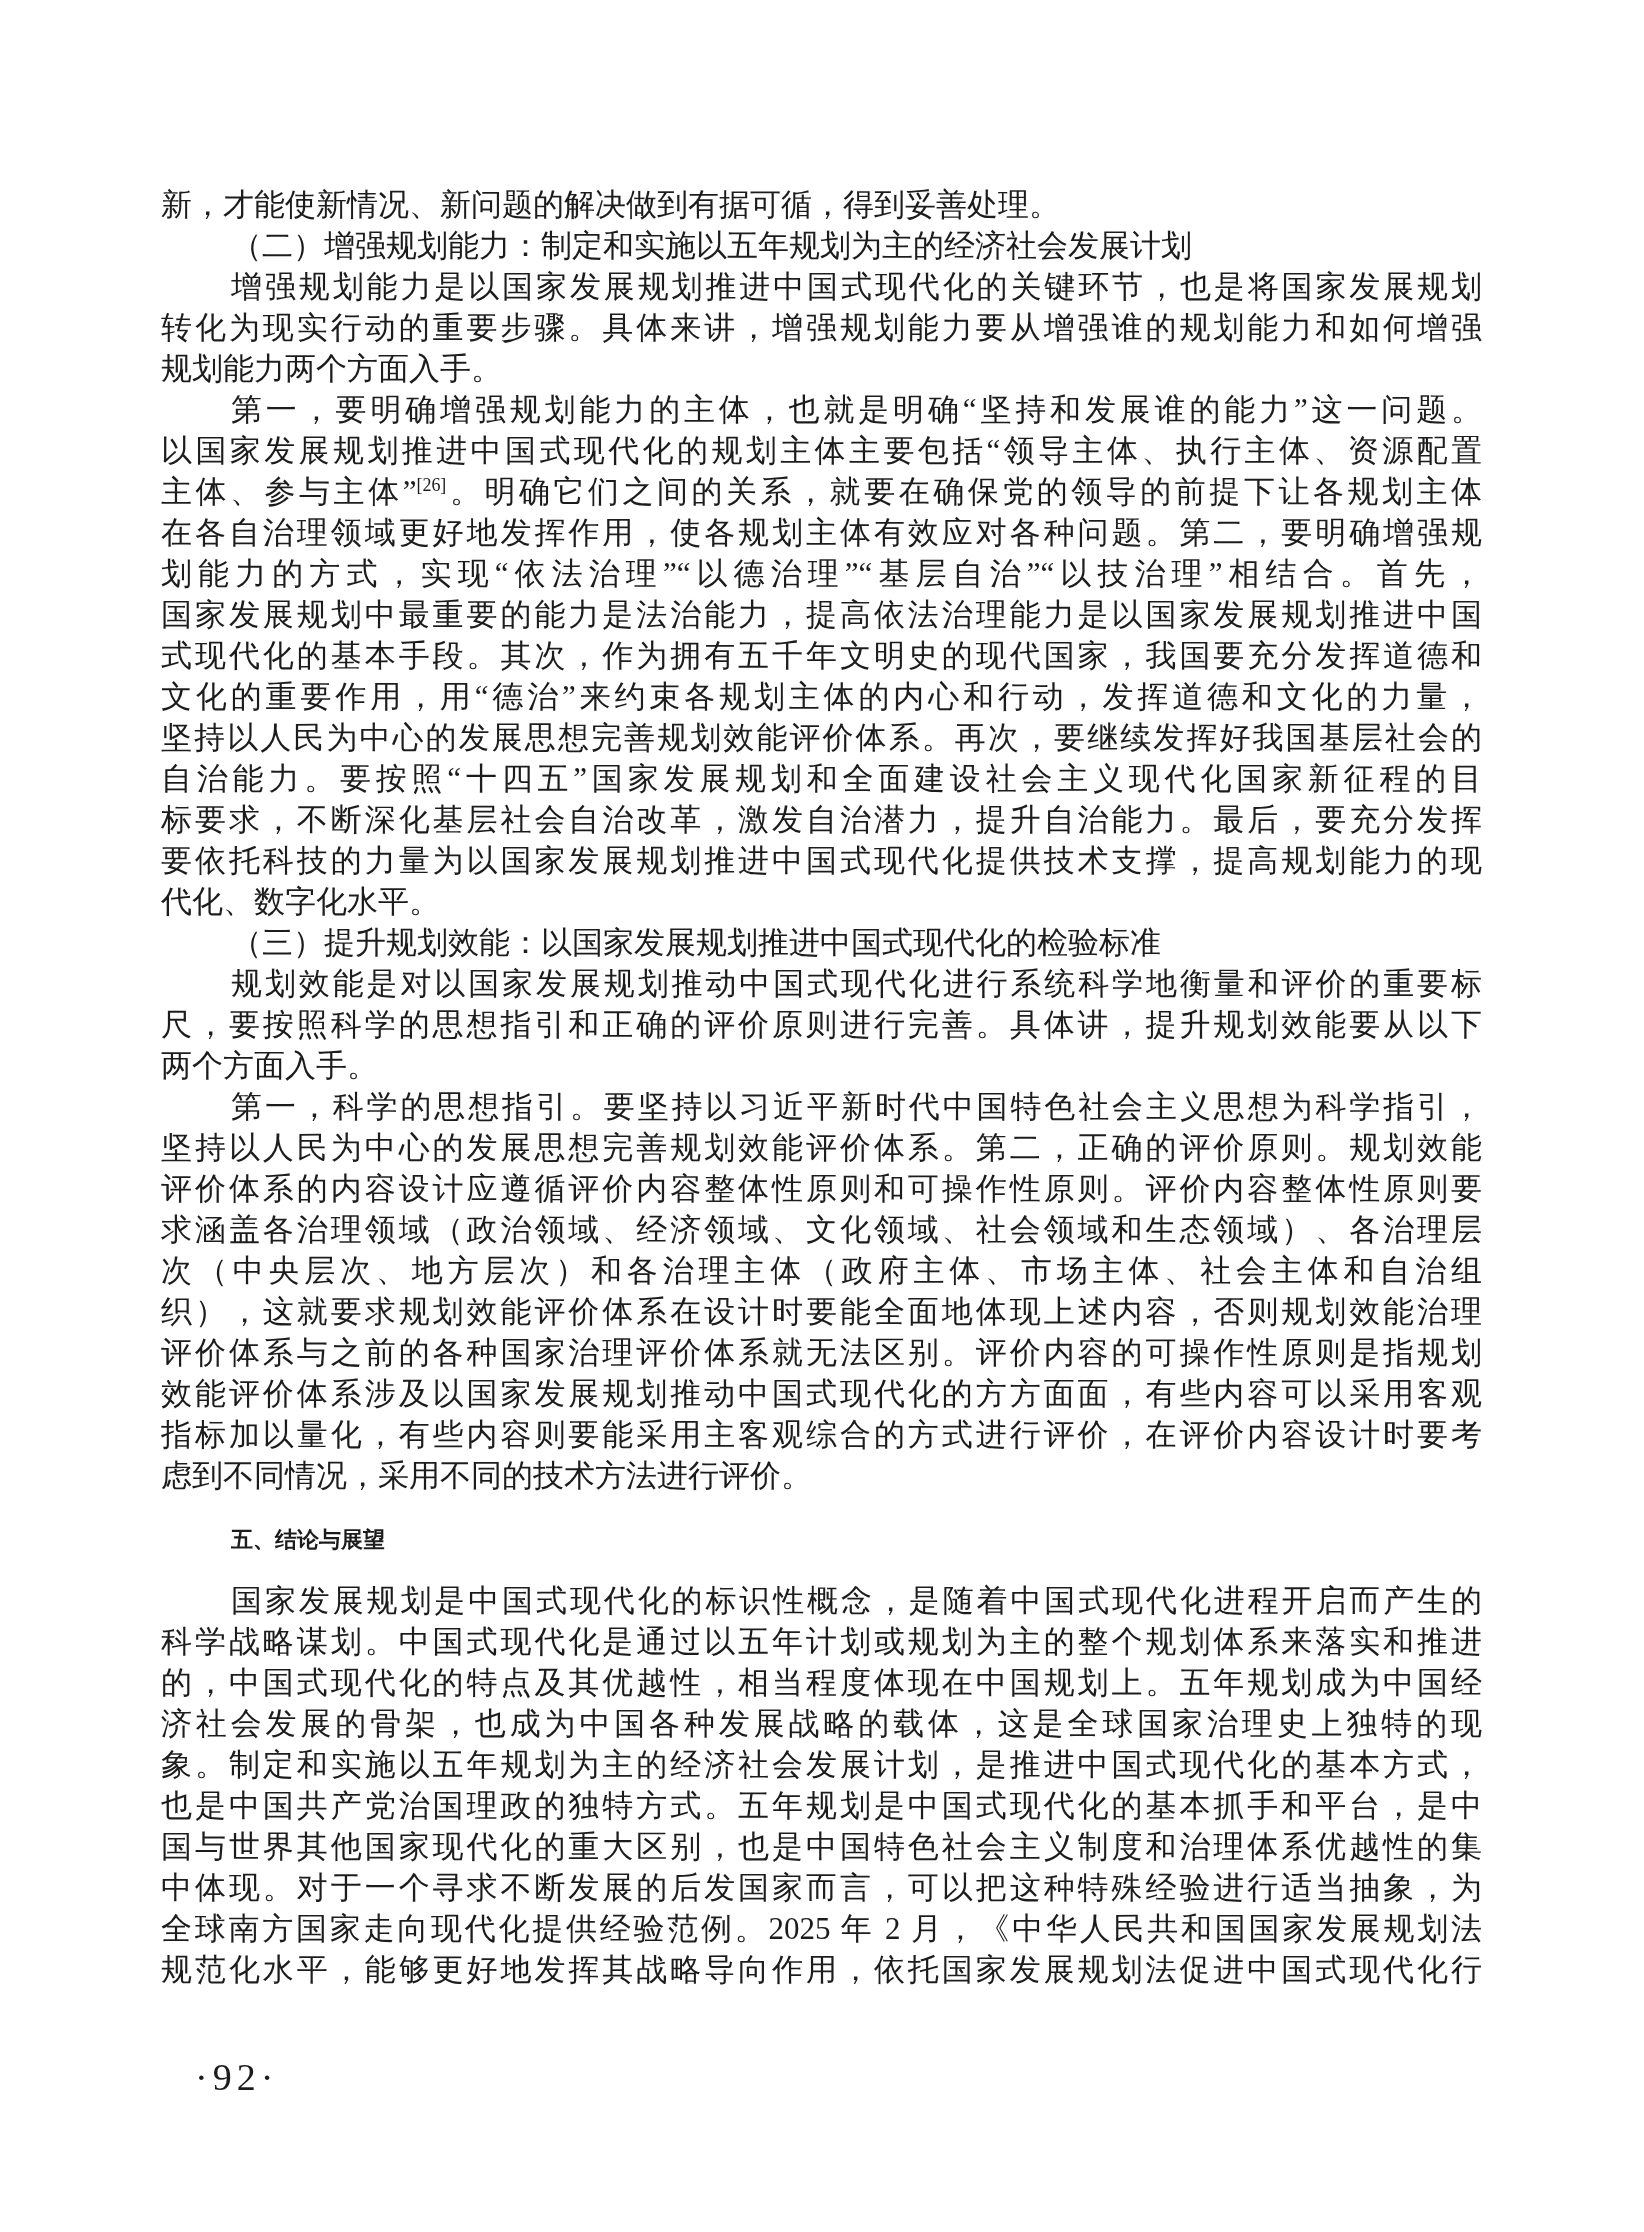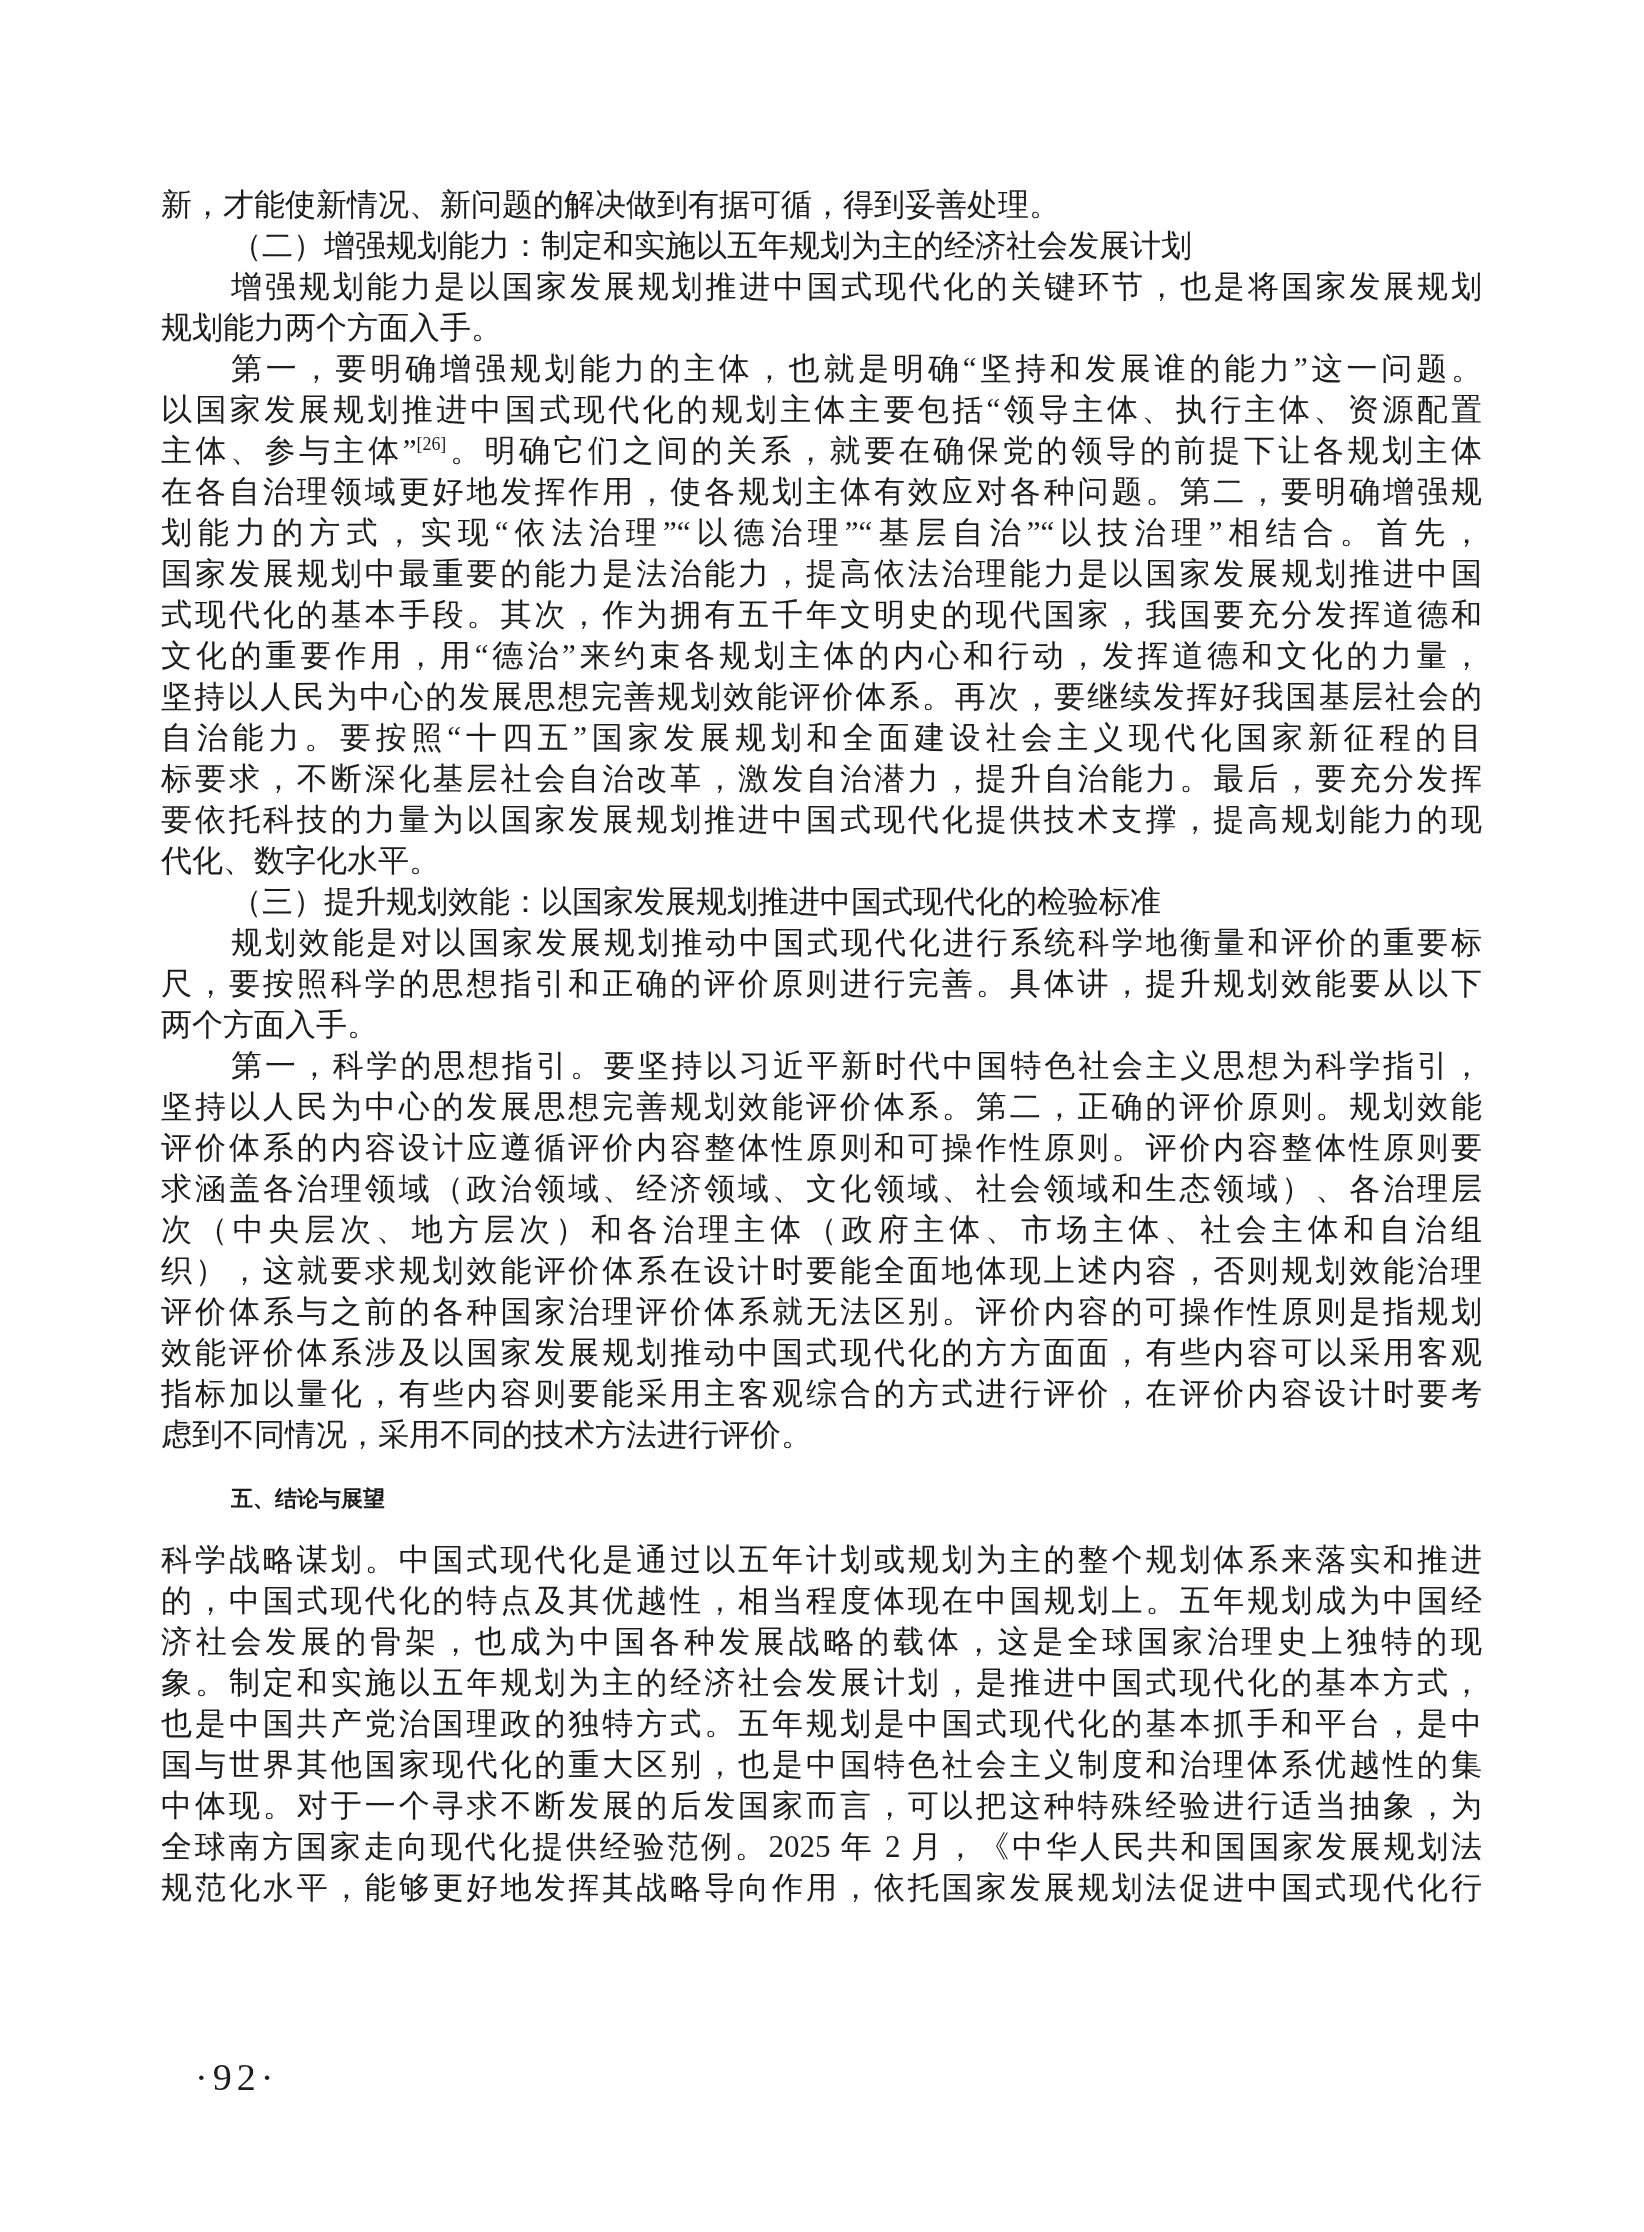--- a/index.html
+++ b/index.html
@@ -59,20 +59,21 @@
 <div class="page">
   <main class="doc">
       <div class="block p">
         <div class="line">新，才能使新情况、新问题的解决做到有据可循，得到妥善处理。</div>
       </div>
       <div class="block subhead">
         <div class="line indent">（二）增强规划能力：制定和实施以五年规划为主的经济社会发展计划</div>
       </div>
       <div class="block p">
         <div class="line fill indent">增强规划能力是以国家发展规划推进中国式现代化的关键环节，也是将国家发展规划</div>
+        <div class="line fill">转化为现实行动的重要步骤。具体来讲，增强规划能力要从增强谁的规划能力和如何增强</div>
         <div class="line">规划能力两个方面入手。</div>
       </div>
       <div class="block p">
         <div class="line fill indent">第一，要明确增强规划能力的主体，也就是明确“坚持和发展谁的能力”这一问题。</div>
         <div class="line fill">以国家发展规划推进中国式现代化的规划主体主要包括“领导主体、执行主体、资源配置</div>
         <div class="line fill"><span>主体、参与主体”</span><sup>[26]</sup><span>。明确它们之间的关系，就要在确保党的领导的前提下让各规划主体</span></div>
         <div class="line fill">在各自治理领域更好地发挥作用，使各规划主体有效应对各种问题。第二，要明确增强规</div>
         <div class="line fill">划能力的方式，实现“依法治理”“以德治理”“基层自治”“以技治理”相结合。首先，</div>
         <div class="line fill">国家发展规划中最重要的能力是法治能力，提高依法治理能力是以国家发展规划推进中国</div>
         <div class="line fill">式现代化的基本手段。其次，作为拥有五千年文明史的现代国家，我国要充分发挥道德和</div>
@@ -100,20 +101,21 @@
         <div class="line fill">织），这就要求规划效能评价体系在设计时要能全面地体现上述内容，否则规划效能治理</div>
         <div class="line fill">评价体系与之前的各种国家治理评价体系就无法区别。评价内容的可操作性原则是指规划</div>
         <div class="line fill">效能评价体系涉及以国家发展规划推动中国式现代化的方方面面，有些内容可以采用客观</div>
         <div class="line fill">指标加以量化，有些内容则要能采用主客观综合的方式进行评价，在评价内容设计时要考</div>
         <div class="line">虑到不同情况，采用不同的技术方法进行评价。</div>
       </div>
       <div class="block h2">
         <div class="line indent">五、结论与展望</div>
       </div>
       <div class="block p">
+        <div class="line fill indent">国家发展规划是中国式现代化的标识性概念，是随着中国式现代化进程开启而产生的</div>
         <div class="line fill">科学战略谋划。中国式现代化是通过以五年计划或规划为主的整个规划体系来落实和推进</div>
         <div class="line fill">的，中国式现代化的特点及其优越性，相当程度体现在中国规划上。五年规划成为中国经</div>
         <div class="line fill">济社会发展的骨架，也成为中国各种发展战略的载体，这是全球国家治理史上独特的现</div>
         <div class="line fill">象。制定和实施以五年规划为主的经济社会发展计划，是推进中国式现代化的基本方式，</div>
         <div class="line fill">也是中国共产党治国理政的独特方式。五年规划是中国式现代化的基本抓手和平台，是中</div>
         <div class="line fill">国与世界其他国家现代化的重大区别，也是中国特色社会主义制度和治理体系优越性的集</div>
         <div class="line fill">中体现。对于一个寻求不断发展的后发国家而言，可以把这种特殊经验进行适当抽象，为</div>
         <div class="line fill">全球南方国家走向现代化提供经验范例。2025 年 2 月，《中华人民共和国国家发展规划法</div>
         <div class="line fill">规范化水平，能够更好地发挥其战略导向作用，依托国家发展规划法促进中国式现代化行</div>
       </div>

